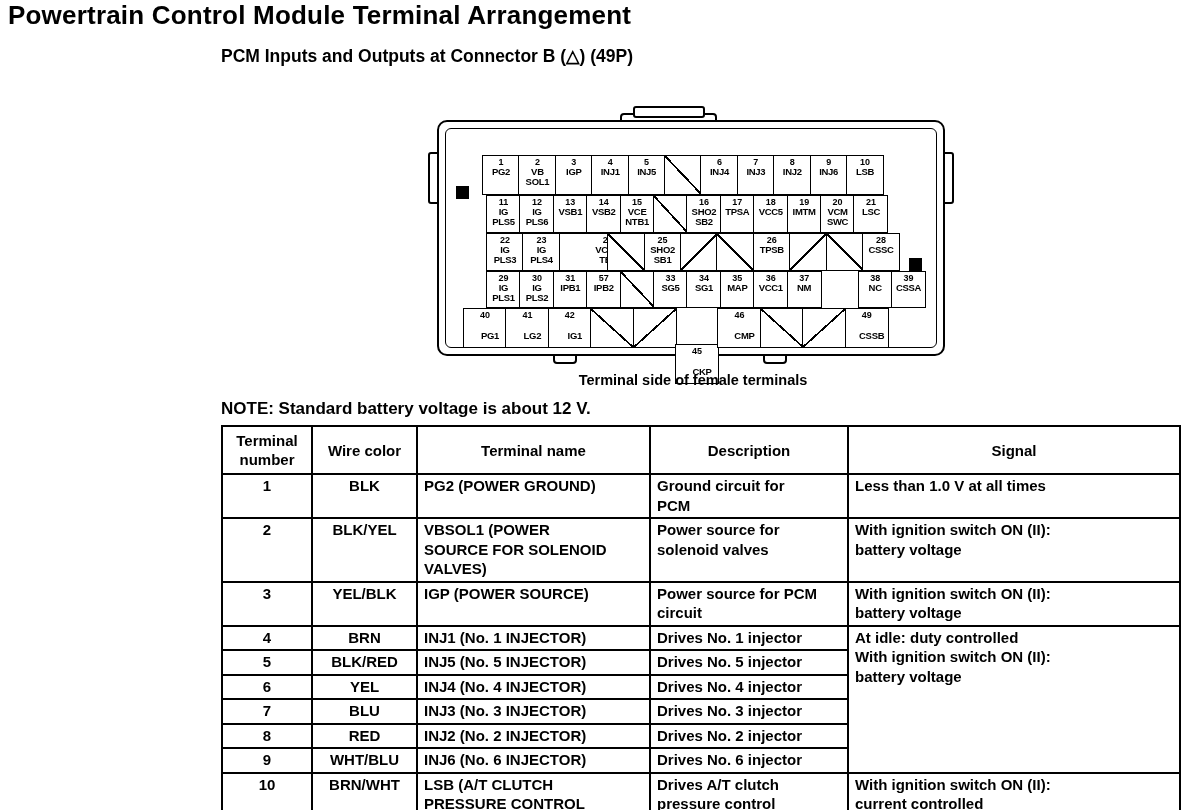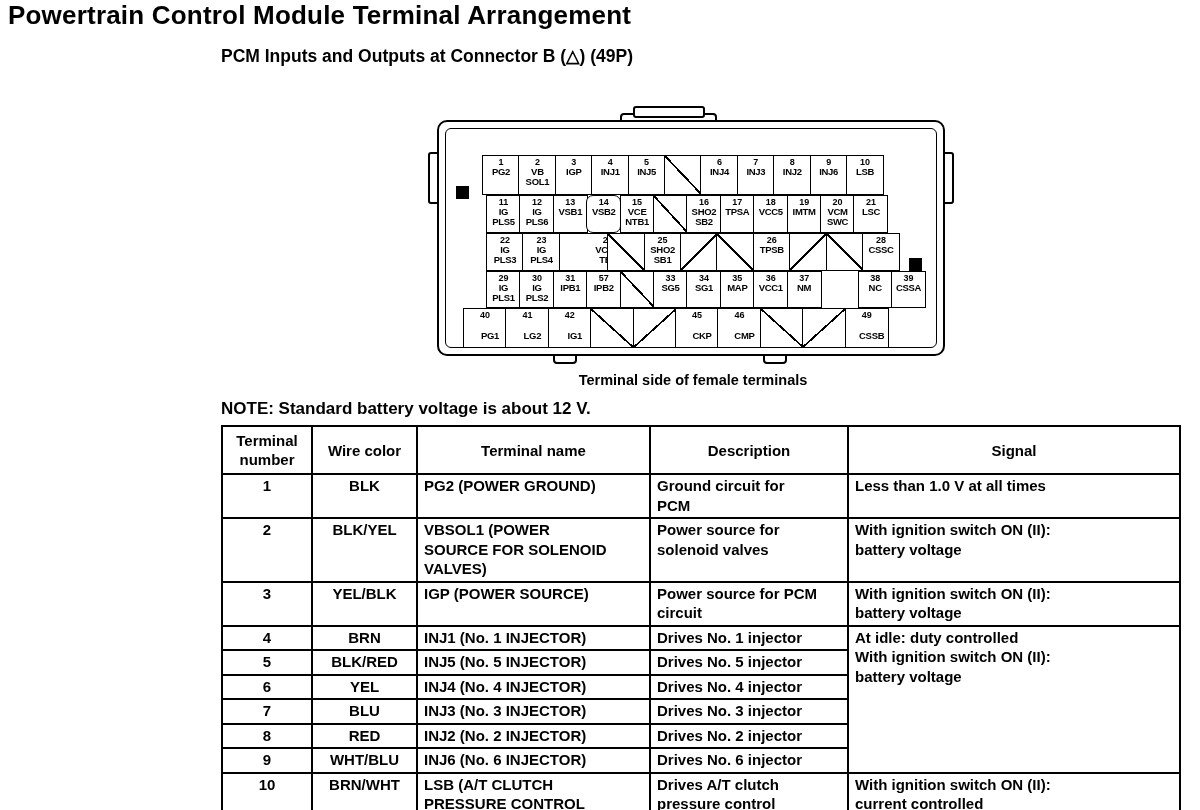--- a/index.html
+++ b/index.html
@@ -115,21 +115,21 @@
           </div>
           <div class="pin" style="width: 35px; height: 38px;">
             <span class="n">12</span>
             <span class="lb">IG</span>
             <span class="lb">PLS6</span>
           </div>
           <div class="pin" style="width: 35px; height: 38px;">
             <span class="n">13</span>
             <span class="lb">VSB1</span>
           </div>
-          <div class="pin" style="width: 35px; height: 38px; border-radius: 7px;">
+          <div class="pin" style="width: 35px; height: 38px;">
             <span class="n">14</span>
             <span class="lb">VSB2</span>
           </div>
           <div class="pin" style="width: 35px; height: 38px;">
             <span class="n">15</span>
             <span class="lb">VCE</span>
             <span class="lb">NTB1</span>
           </div>
           <div class="pin xa" style="width: 35px; height: 38px;"></div>
           <div class="pin" style="width: 35px; height: 38px;">
@@ -251,21 +251,21 @@
           <div class="pin" style="width: 44px; height: 40px;">
             <span class="n">41</span>
             <span class="lb low">LG2</span>
           </div>
           <div class="pin" style="width: 44px; height: 40px;">
             <span class="n">42</span>
             <span class="lb low">IG1</span>
           </div>
           <div class="pin xa" style="width: 44px; height: 40px;"></div>
           <div class="pin xb" style="width: 44px; height: 40px;"></div>
-          <div class="pin" style="width: 44px; height: 40px;">
+          <div class="pin" style="width: 44px; height: 40px; margin-top: 36px;">
             <span class="n">45</span>
             <span class="lb low">CKP</span>
           </div>
           <div class="pin" style="width: 44px; height: 40px;">
             <span class="n">46</span>
             <span class="lb low">CMP</span>
           </div>
           <div class="pin xa" style="width: 44px; height: 40px;"></div>
           <div class="pin xb" style="width: 44px; height: 40px;"></div>
           <div class="pin" style="width: 44px; height: 40px;">

